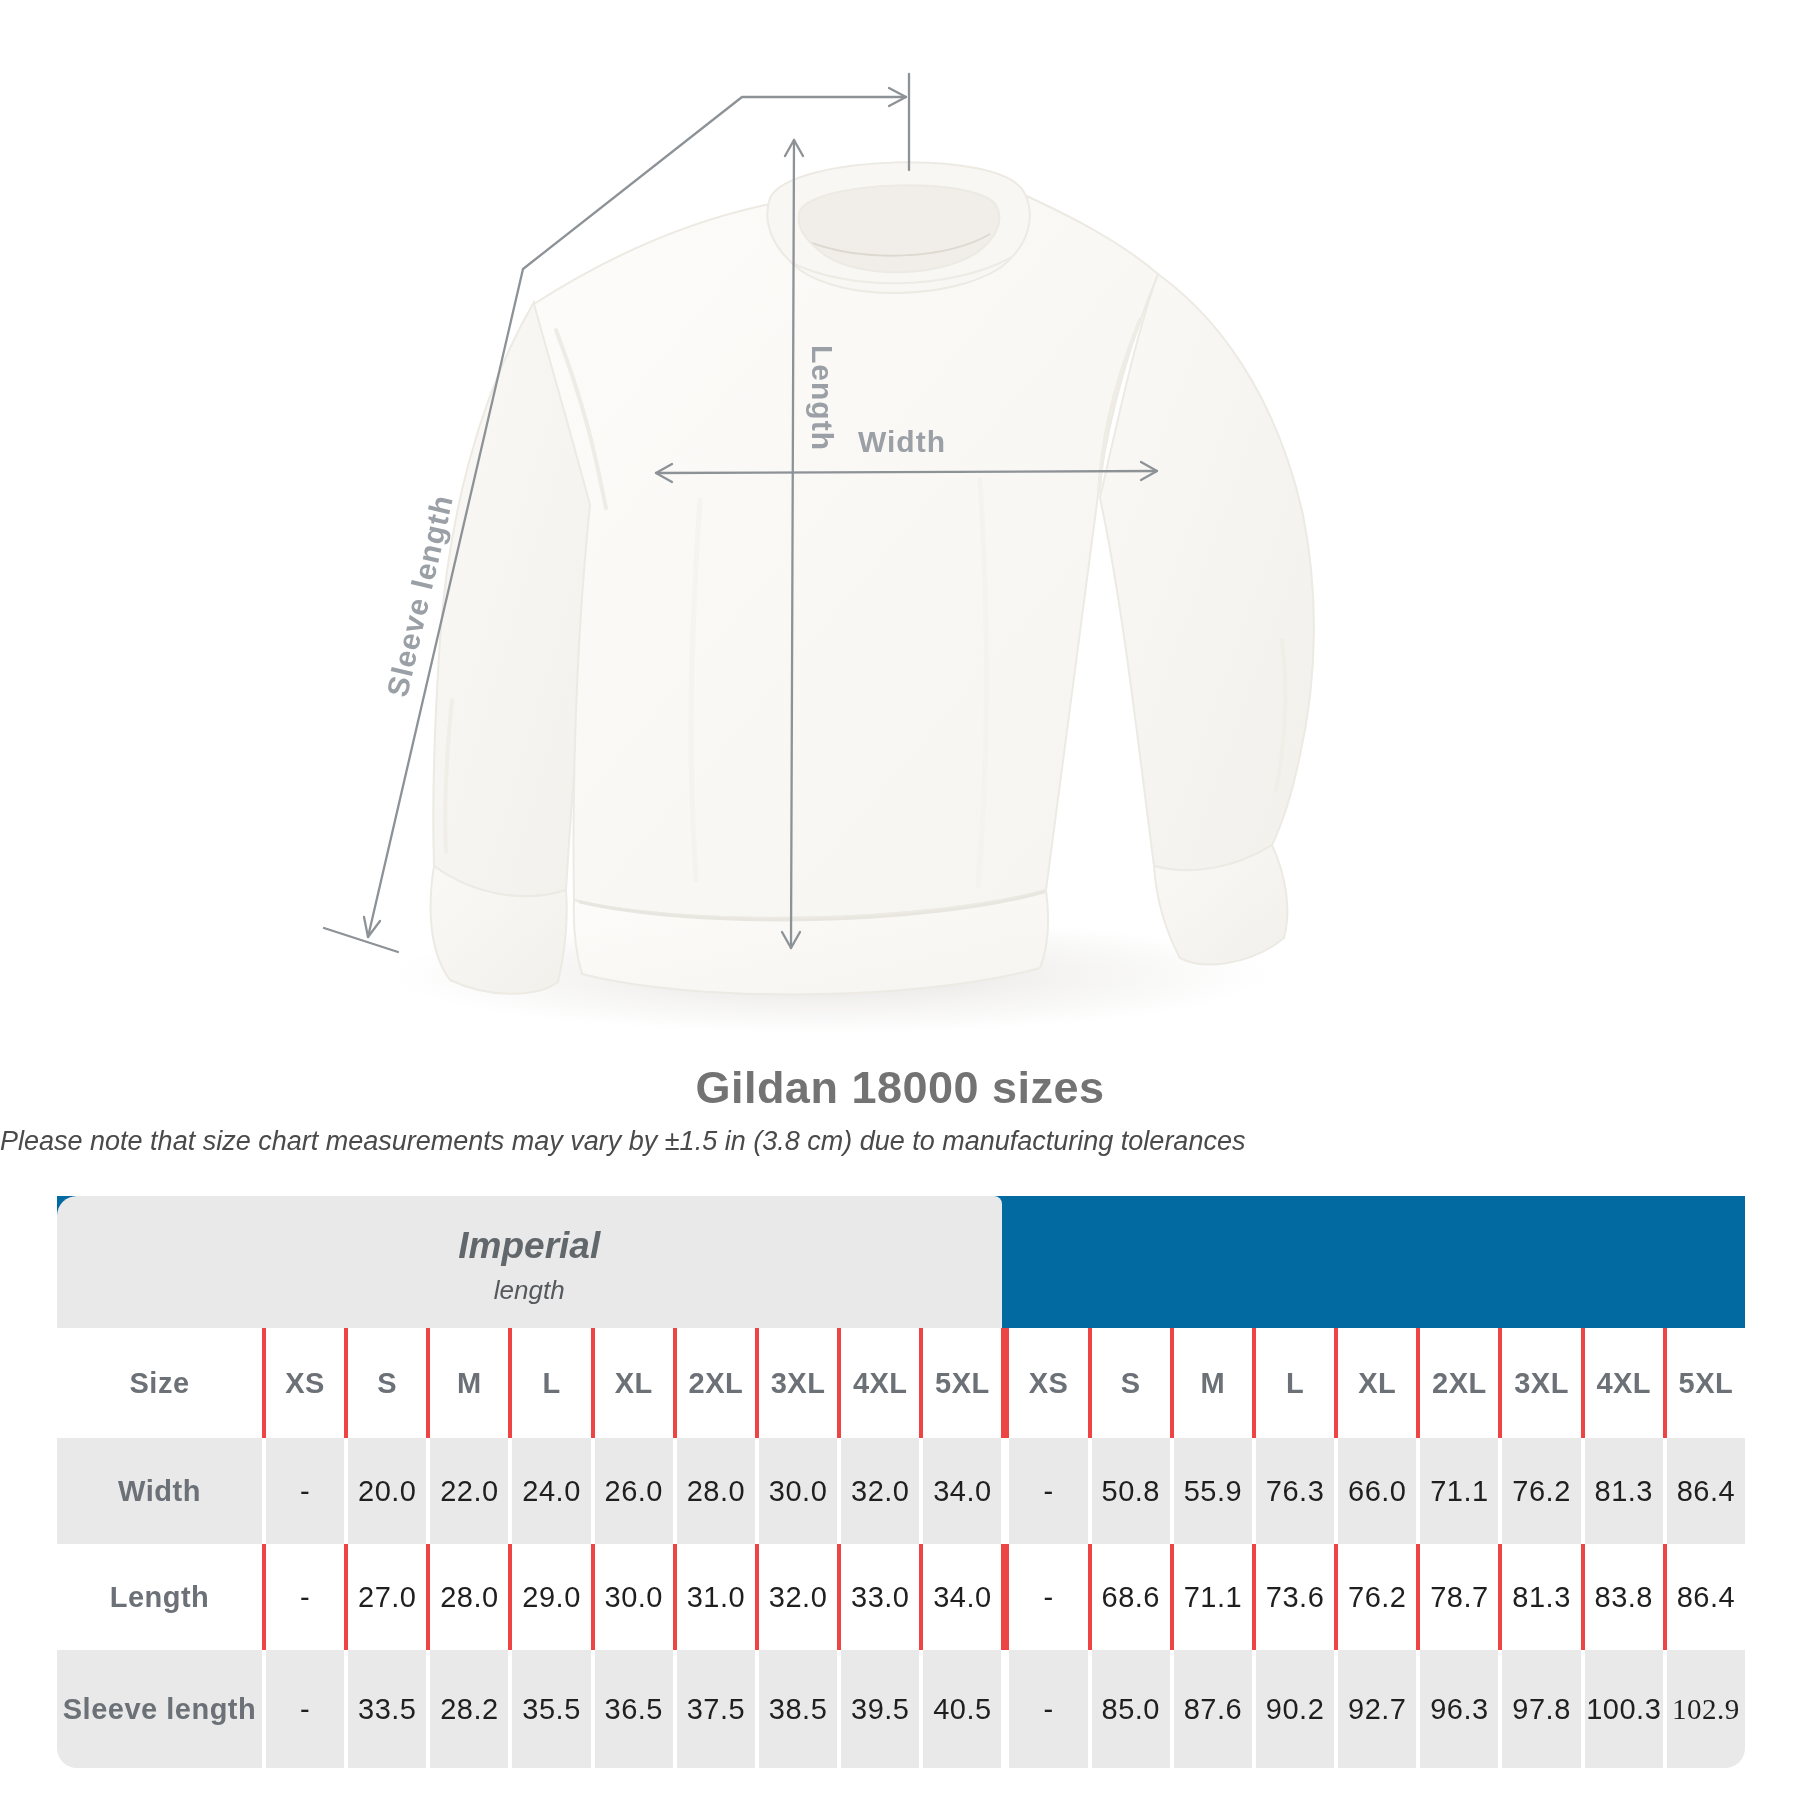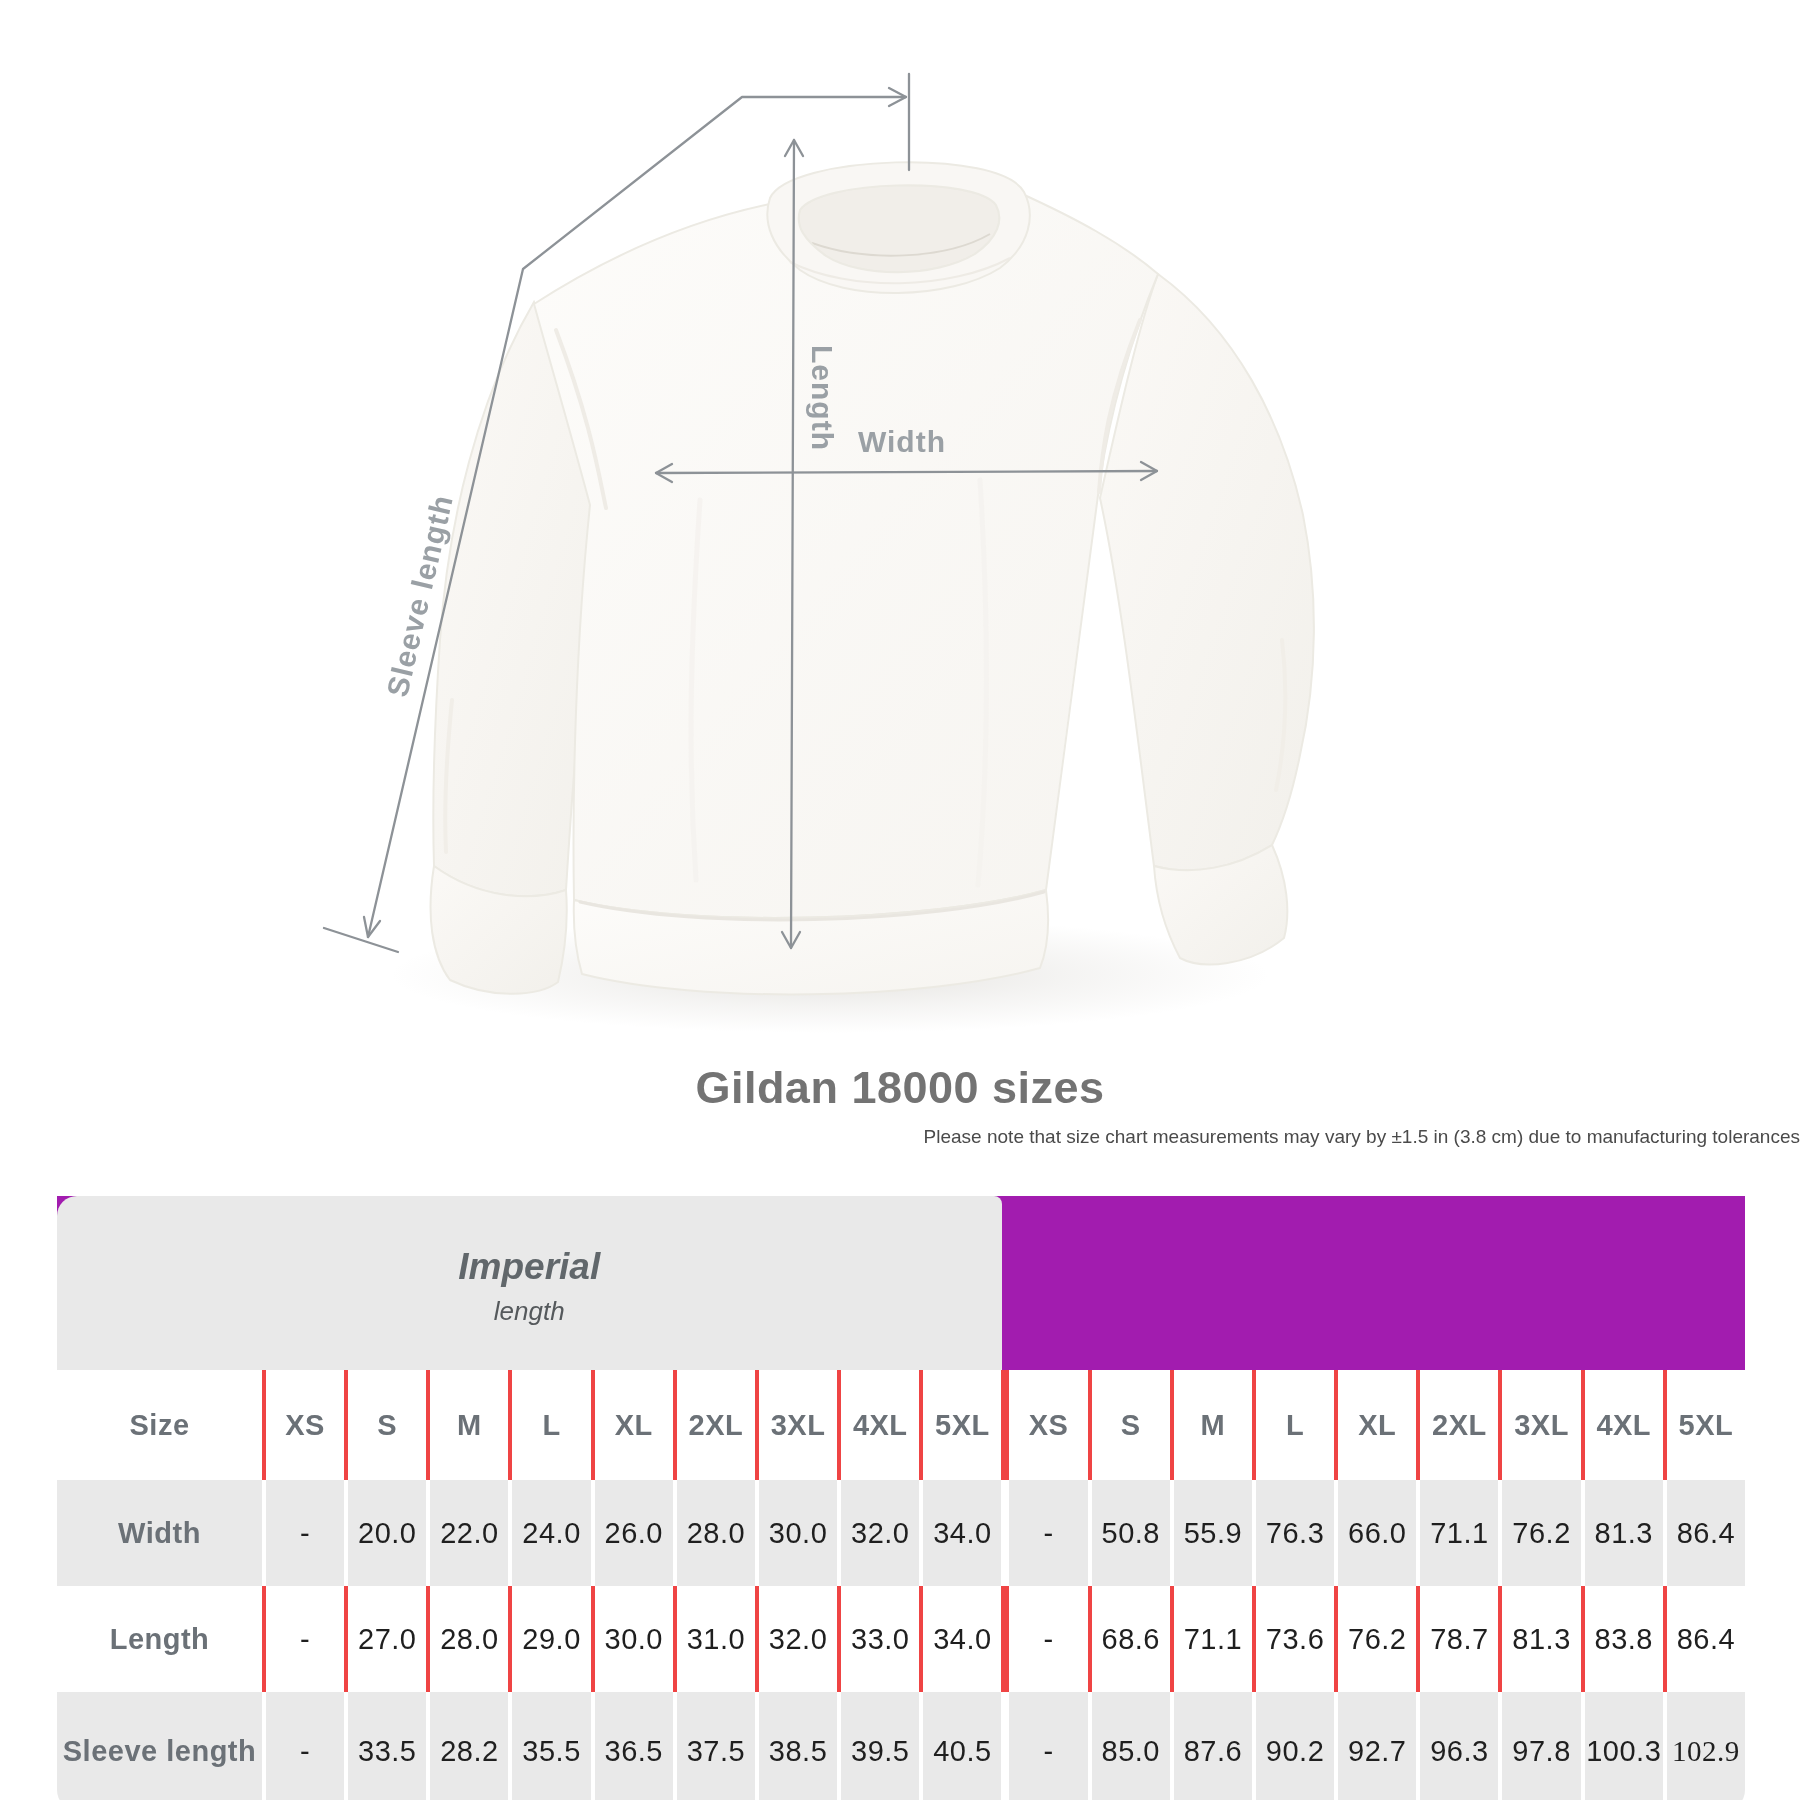--- a/index.html
+++ b/index.html
@@ -8,27 +8,27 @@
     font-family:"Liberation Sans", sans-serif;overflow:hidden;
   }
   
   .figure{position:absolute;left:0;top:0;width:1800px;height:1055px;}
   
   .page-title{
     position:absolute;top:1062px;left:0;width:100%;text-align:center;
     font-size:45px;font-weight:bold;color:#737373;margin:0;letter-spacing:.5px;
   }
   .subtitle{
-    position:absolute;top:1126px;left:0;width:100%;text-align:right;
-    font-size:19px;color:#4a4a4a;margin:0;
+    position:absolute;top:1126px;left:0;width:100%;text-align:left;
+    font-size:27px;font-style:italic;color:#4a4a4a;margin:0;
   }
   
   .size-table{position:absolute;left:57px;top:1196px;width:1688px;}
   .trow{display:grid;grid-template-columns:205px repeat(9,1fr) 0px repeat(9,1fr);column-gap:4px;}
-  .row-band{height:174px;background:#a21caf;}
+  .row-band{height:132px;background:#0369a1;}
   .row-head{height:110px;}
   .row-data{height:106px;}
   .row-last{height:118px;}
   .plain{background:#ef4444;}   
   .striped{background:#ffffff;} 
   .c{display:flex;align-items:center;justify-content:center;background:#ffffff;
      font-size:29px;color:#1f1f1f;letter-spacing:.5px;}
   .striped .c{background:#e9e9e9;}
   .hd,.lab{font-weight:bold;color:#6b7177;}
   .sp{background:transparent;}

